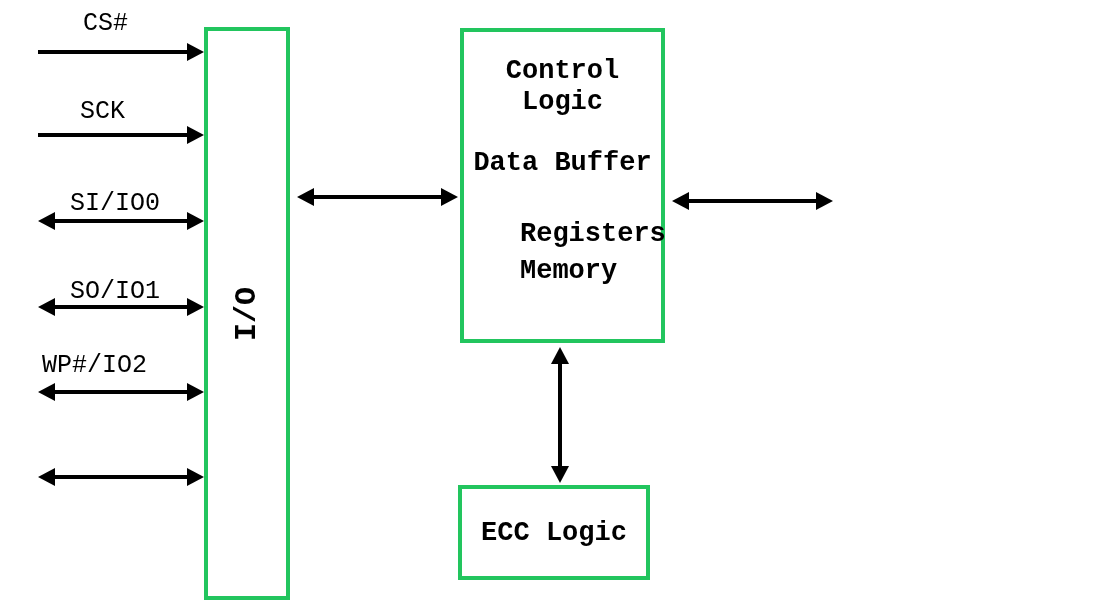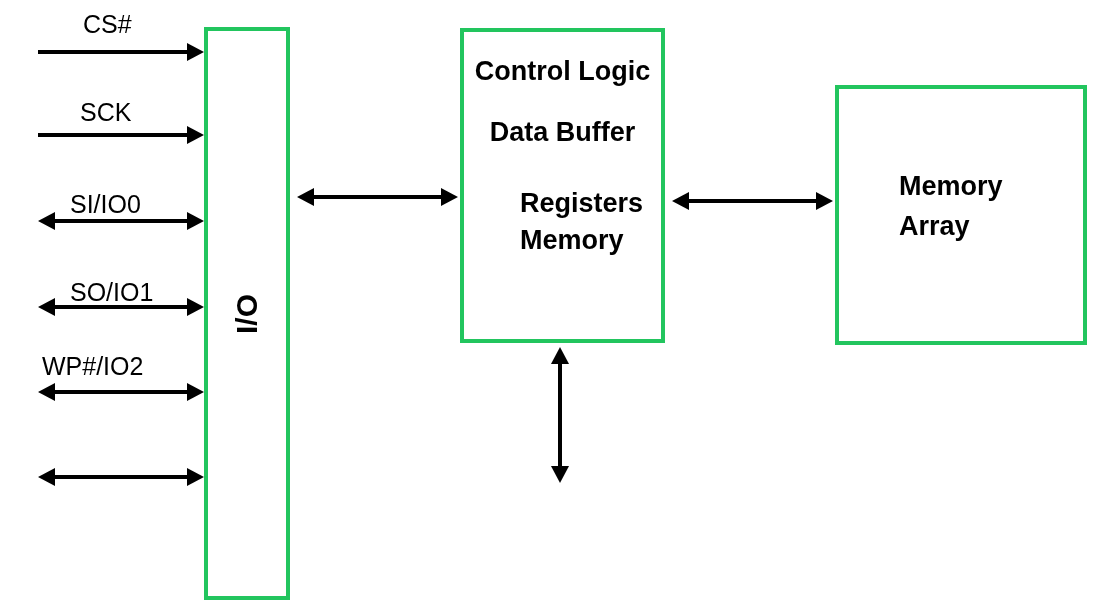--- a/index.html
+++ b/index.html
@@ -1,21 +1,21 @@
 <!DOCTYPE html>
 <html><head>
 <meta charset="utf-8">
 <style>
   html, body { margin: 0; padding: 0; background: #ffffff; }
   #canvas {
     position: relative;
     width: 1092px;
     height: 611px;
     background: #ffffff;
-    font-family: Liberation Sans, sans-serif;
+    font-family: Liberation Mono, monospace;
     color: #000000;
     overflow: hidden;
   }
   .box {
     position: absolute;
     border: 4px solid #22c55e;
     background: #ffffff;
     box-sizing: border-box;
   }
   #arrow-layer { position: absolute; left: 0; top: 0; }
@@ -126,18 +126,18 @@
 
   <div class="box" id="control-box">
     <div class="cl-title">Control Logic</div>
     <div class="cl-subtitle">Data Buffer</div>
     <div class="cl-items">
       <div>Registers</div>
       <div>Memory</div>
     </div>
   </div>
 
-  <div class="box" id="memory-box">
-    <div id="memory-label">Memory Array</div>
+
+  <div class="box" id="ecc-box">
+    <div id="ecc-label">ECC Logic</div>
   </div>
-
 
 </div>
 
 </body></html>

